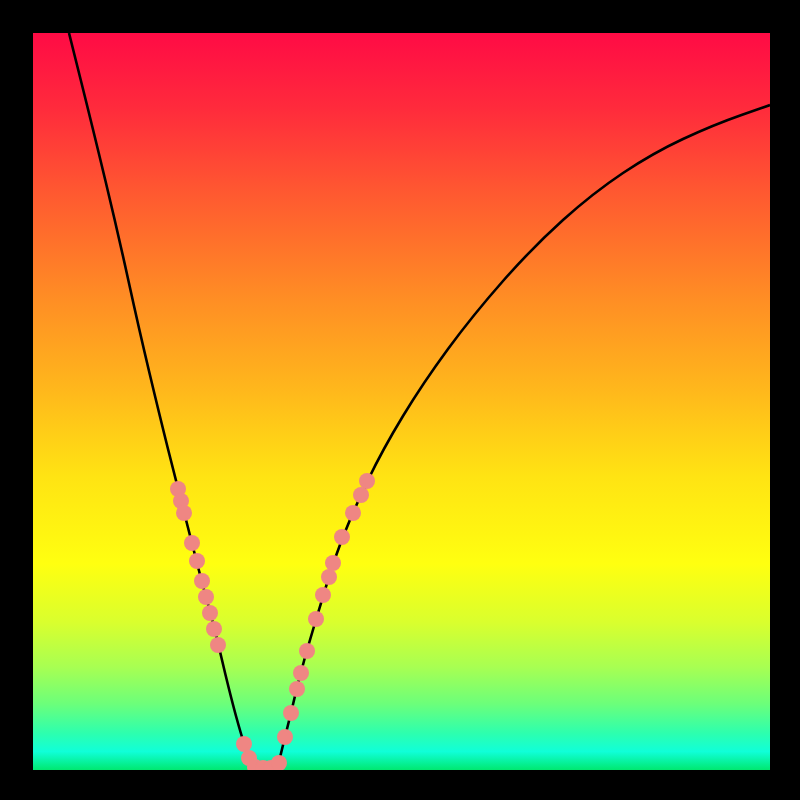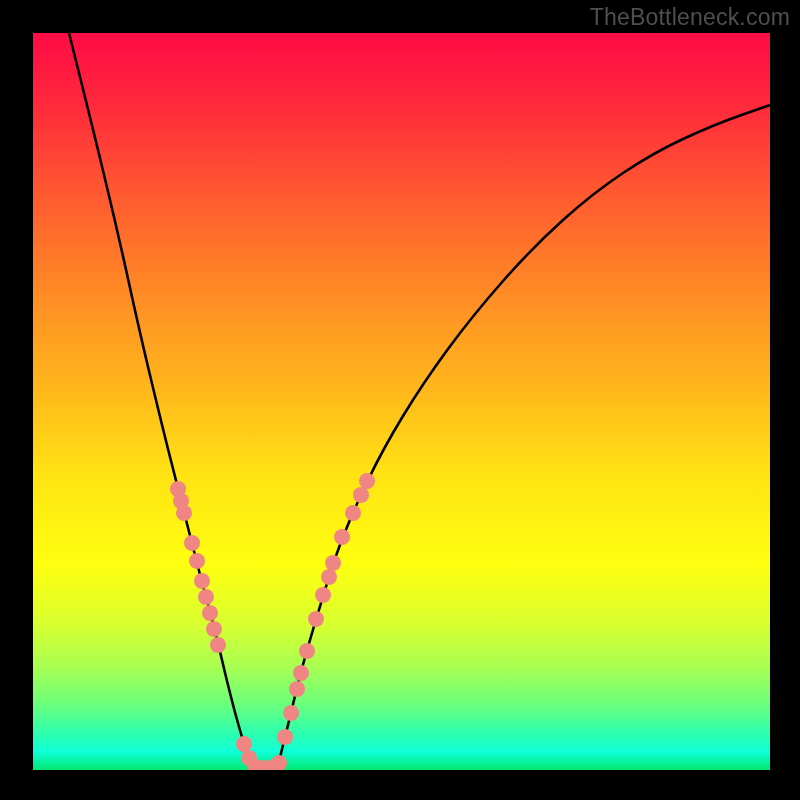--- a/index.html
+++ b/index.html
@@ -93,14 +93,13 @@
           <circle cx="290" cy="562" r="8" fill="#ef8683"></circle>
           <circle cx="296" cy="544" r="8" fill="#ef8683"></circle>
           <circle cx="300" cy="530" r="8" fill="#ef8683"></circle>
           <circle cx="309" cy="504" r="8" fill="#ef8683"></circle>
           <circle cx="320" cy="480" r="8" fill="#ef8683"></circle>
           <circle cx="328" cy="462" r="8" fill="#ef8683"></circle>
           <circle cx="334" cy="448" r="8" fill="#ef8683"></circle>
         </g>
     </svg>
   </div>
-  <div class="watermark">TheBottleneck.com</div>
 </div>
 
 </body></html>

